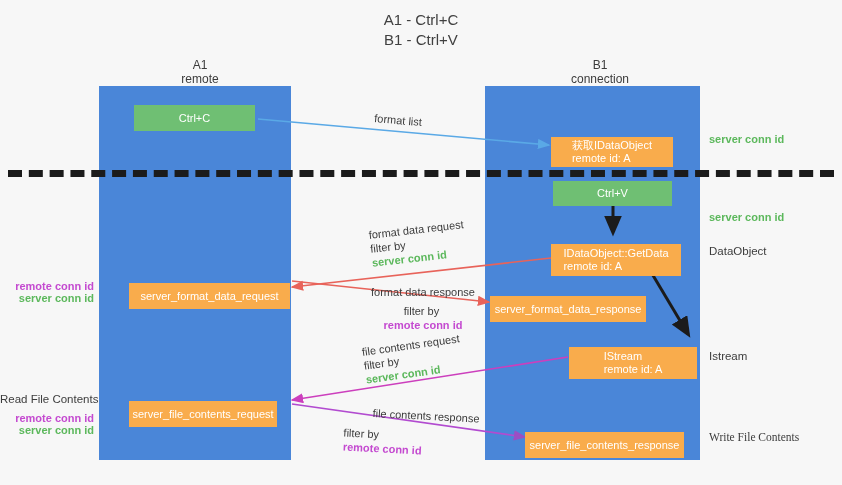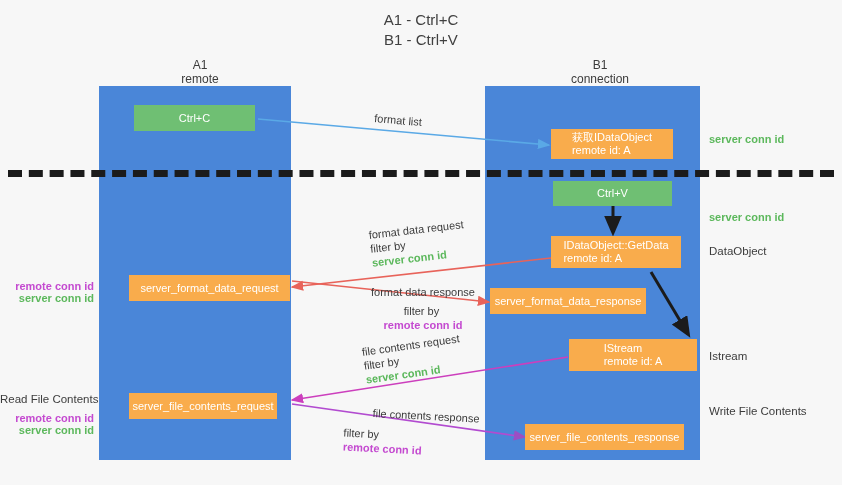--- a/index.html
+++ b/index.html
@@ -27,21 +27,21 @@
   .lane{background:#4a86d8;}
 
   
   .box{
     box-sizing:border-box;display:flex;flex-direction:column;
     align-items:center;justify-content:center;
     color:#ffffff;font-size:11px;line-height:13px;text-align:left;
     white-space:pre;
   }
   .box.green{background:#6fbf73;}
-  .box.orange{background:#f9ac4c;}
+  .box.orange{background:#f9ac4c;margin-top:8px;}
 
   
   #divider{
     left:8px;top:170px;width:826px;height:0;
     border-top:7px dashed #1b1b1b;
   }
 
   
   .lbl{font-size:11px;line-height:14px;white-space:pre;}
   .green-txt{color:#5cb85c;}
@@ -147,21 +147,21 @@
 
   <div class="abs rot two-line" style="left:373px;top:406px;transform:rotate(3deg);">
     <span class="lbl dark-txt">file contents response</span>
     <span class="lbl" style="display:block;margin-top:7px;margin-left:-28px;"><span class="dark-txt">filter by </span><span class="pink-txt" style="font-weight:bold">remote conn id</span></span>
   </div>
 
   <div class="abs lbl green-txt" style="left:709px;top:132px;font-weight:bold;">server conn id</div>
   <div class="abs lbl green-txt" style="left:709px;top:210px;font-weight:bold;">server conn id</div>
   <div class="abs lbl-right" style="left:709px;top:245px;">DataObject</div>
   <div class="abs lbl-right" style="left:709px;top:350px;">Istream</div>
-  <div class="abs lbl-right" style="left:709px;top:405px;">Write File Contents</div>
+  <div class="abs lbl-right" style="left:709px;top:431px;font-family:Liberation Serif, serif;">Write File Contents</div>
 
   <div class="abs lbl pink-txt" style="left:8px;top:279px;width:86px;text-align:right;font-weight:bold;">remote conn id</div>
   <div class="abs lbl green-txt" style="left:8px;top:291px;width:86px;text-align:right;font-weight:bold;">server conn id</div>
 
   <div class="abs lbl-right dark-txt" style="left:0px;top:393px;width:80px;">Read File Contents</div>
   <div class="abs lbl pink-txt" style="left:8px;top:411px;width:86px;text-align:right;font-weight:bold;">remote conn id</div>
   <div class="abs lbl green-txt" style="left:8px;top:423px;width:86px;text-align:right;font-weight:bold;">server conn id</div>
 
 </div>
 

